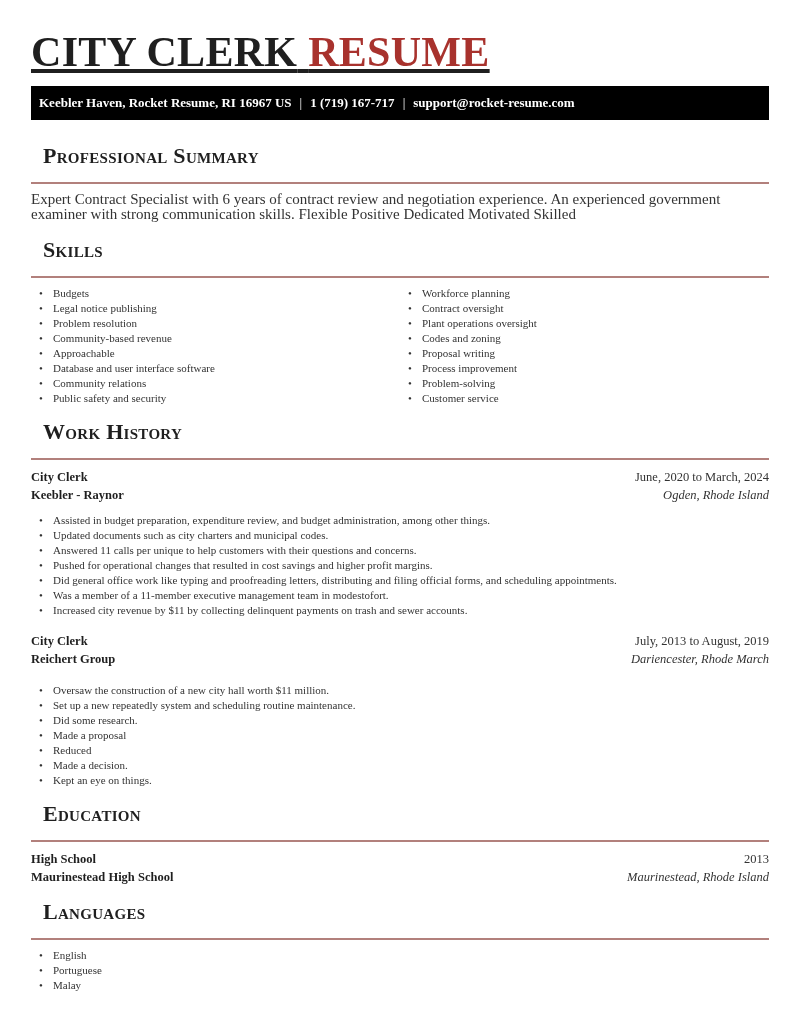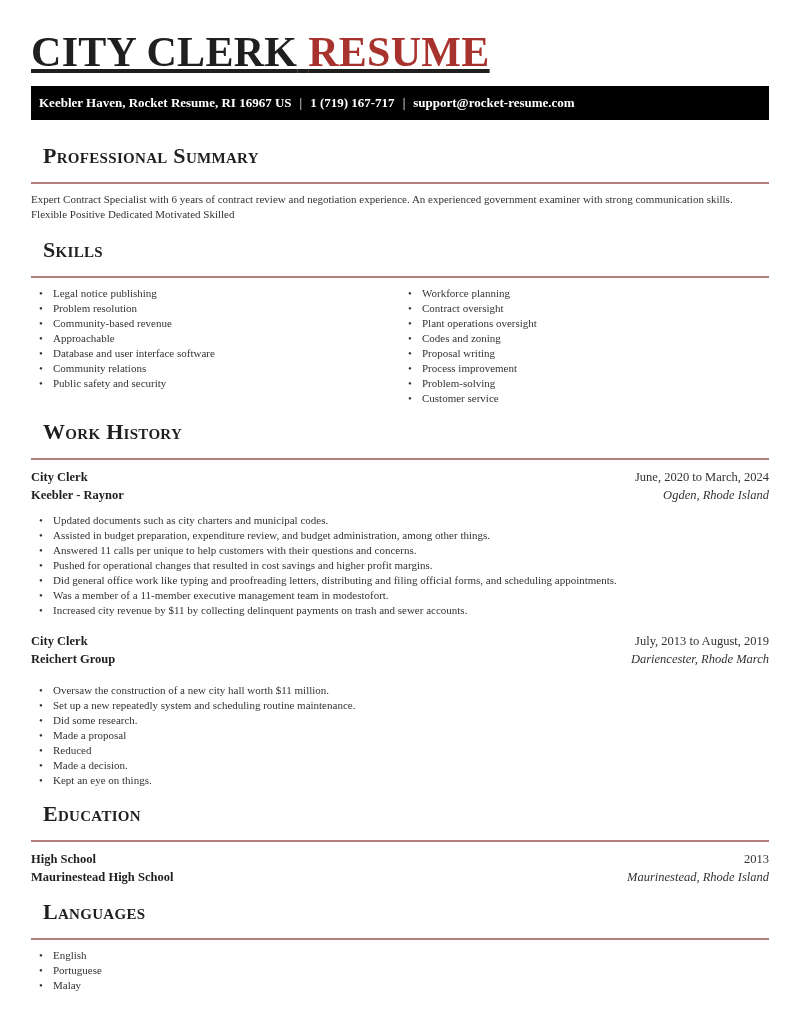--- a/index.html
+++ b/index.html
@@ -4,21 +4,21 @@
 <style>
   html, body { margin: 0; padding: 0; background: #ffffff; }
   body { width: 800px; height: 1035px; overflow: hidden; font-family: "Liberation Serif", "DejaVu Serif", serif; color: #222; }
   .page { position: relative; padding: 0 31px; }
   .title { margin: 0; padding-top: 28px; font-size: 42px; font-weight: bold; line-height: 48px; letter-spacing: 0.3px; color: #1f1f1f; text-decoration: underline; }
   .title .accent { color: #a8322d; }
   .contact-bar { margin-top: 10px; height: 34px; background: #000; color: #fff; font-weight: bold; font-size: 13px; display: flex; align-items: center; padding: 0 8px; box-sizing: border-box; }
   .contact-bar .sep { margin: 0 8px; font-weight: normal; }
   .section-title { margin: 12px; font-size: 22px; font-weight: bold; font-variant: small-caps; letter-spacing: 0.3px; color: #1f1f1f; line-height: 28px; }
   .rule { height: 2px; background: #b2807c; margin-top: 4px; }
-  .summary { font-size: 11px; line-height: 15px; margin-top: 8px; color: #333; }
+  .summary { font-size: 15px; line-height: 15px; margin-top: 8px; color: #333; }
   ul { margin: 0; padding: 0; list-style: none; }
   li { position: relative; padding-left: 22px; font-size: 11px; line-height: 15px; color: #333; }
   li::before { content: "•"; position: absolute; left: 8px; top: 0; font-size: 11px; }
   .skills { display: flex; margin-top: 8px; }
   .skills ul { flex: 1; }
   .job-row { display: flex; justify-content: space-between; font-size: 12.5px; line-height: 18px; }
   .job-row .left { font-weight: bold; color: #1f1f1f; }
   .job-row .right { color: #333; }
   .job-row .right.italic { font-style: italic; }
 </style>
@@ -41,20 +41,21 @@
     <h2 class="section-title">Professional Summary</h2>
     <div class="rule"></div>
     <p class="summary" style="margin-bottom:0;">Expert Contract Specialist with 6 years of contract review and negotiation experience. An experienced government examiner with strong communication skills. Flexible Positive Dedicated Motivated Skilled</p>
   </div>
 
   <div style="margin-top:14px;">
     <h2 class="section-title">Skills</h2>
     <div class="rule"></div>
     <div class="skills">
       <ul>
+        <li>Budgets</li>
         <li>Legal notice publishing</li>
         <li>Problem resolution</li>
         <li>Community-based revenue</li>
         <li>Approachable</li>
         <li>Database and user interface software</li>
         <li>Community relations</li>
         <li>Public safety and security</li>
       </ul>
       <ul>
         <li>Workforce planning</li>
@@ -76,22 +77,22 @@
     <div style="margin-top:8px;">
       <div class="job-row">
         <span class="left">City Clerk</span>
         <span class="right">June, 2020 to March, 2024</span>
       </div>
       <div class="job-row">
         <span class="left">Keebler - Raynor</span>
         <span class="right italic">Ogden, Rhode Island</span>
       </div>
       <ul style="margin-top:9px;">
+        <li>Assisted in budget preparation, expenditure review, and budget administration, among other things.</li>
         <li>Updated documents such as city charters and municipal codes.</li>
-        <li>Assisted in budget preparation, expenditure review, and budget administration, among other things.</li>
         <li>Answered 11 calls per unique to help customers with their questions and concerns.</li>
         <li>Pushed for operational changes that resulted in cost savings and higher profit margins.</li>
         <li>Did general office work like typing and proofreading letters, distributing and filing official forms, and scheduling appointments.</li>
         <li>Was a member of a 11-member executive management team in modestofort.</li>
         <li>Increased city revenue by $11 by collecting delinquent payments on trash and sewer accounts.</li>
       </ul>
     </div>
 
     <div style="margin-top:14px;">
       <div class="job-row">

